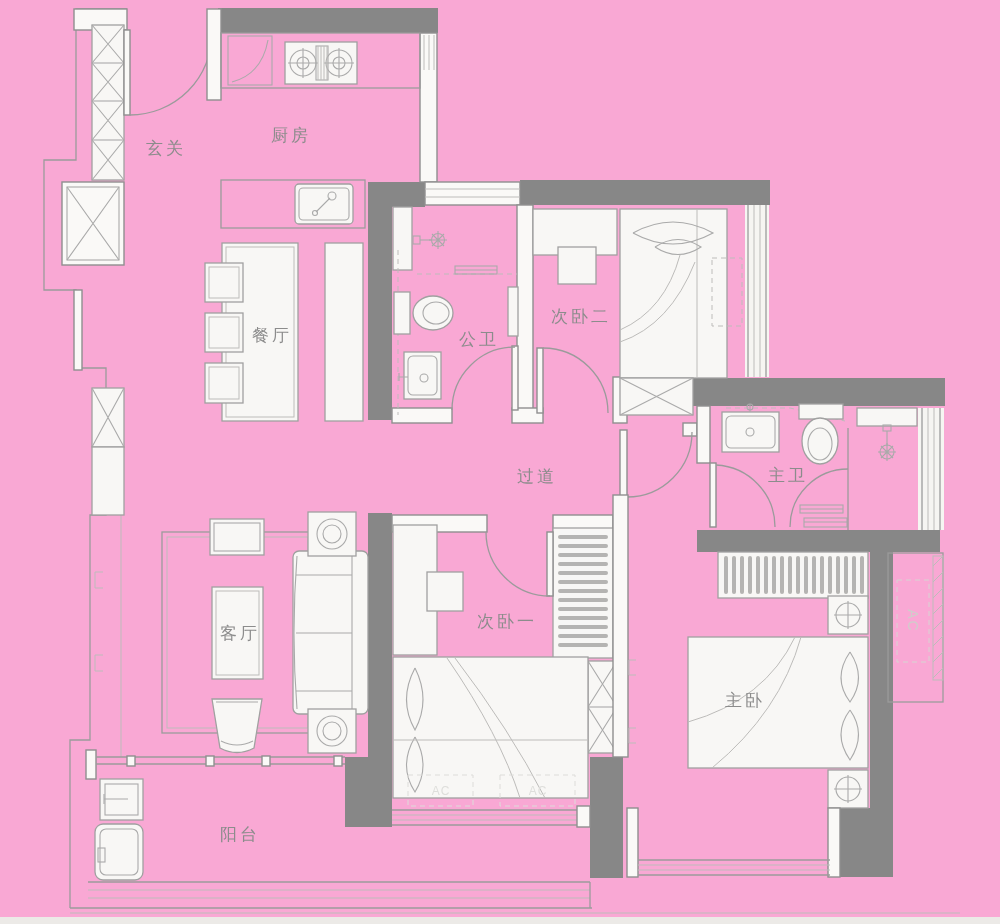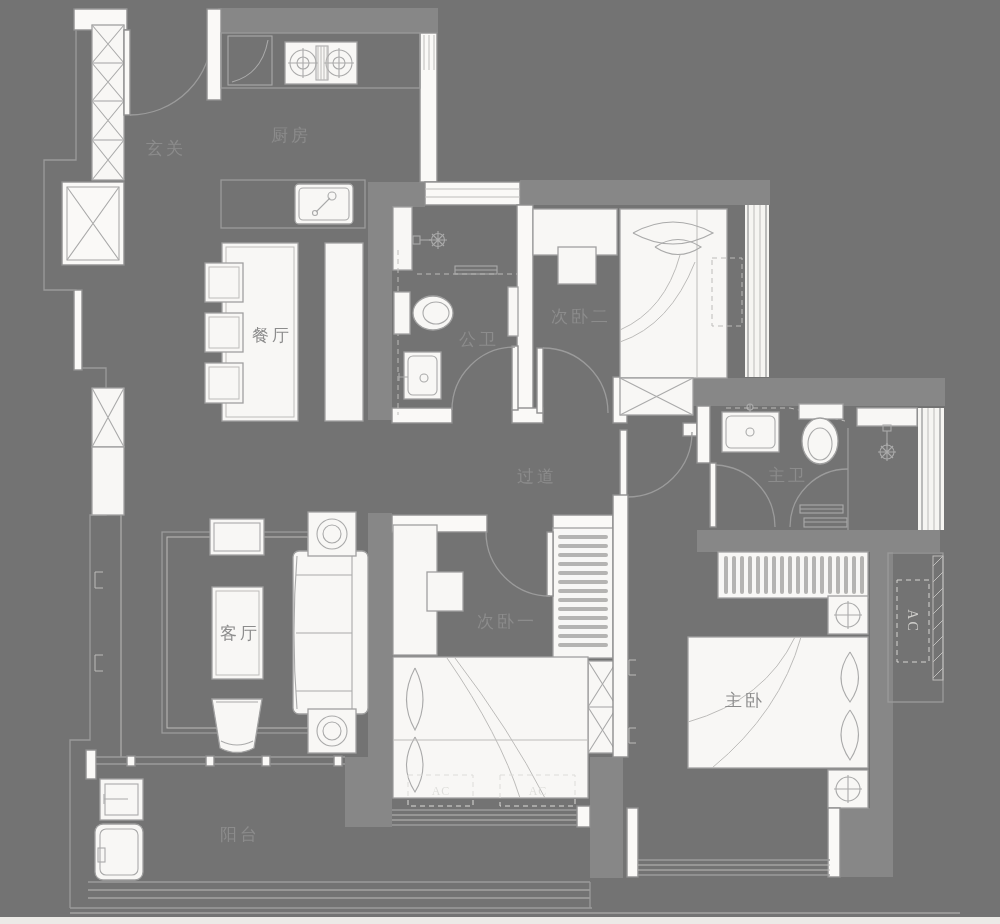--- a/index.html
+++ b/index.html
@@ -1,17 +1,17 @@
 <!DOCTYPE html>
 <html><head>
 <meta charset="utf-8">
 <style>
   html,body{margin:0;padding:0;background:#f6f5f2;}
-  .stage{position:relative;width:1000px;height:924px;background:#737373;overflow:hidden;
-         font-family:Liberation Serif, serif;}
+  .stage{position:relative;width:1000px;height:924px;background:#f9a8d4;overflow:hidden;
+         font-family:Liberation Sans, sans-serif;}
   svg{display:block}
   .wall{fill:#878787;stroke:none}
   .tw{fill:#faf9f7;stroke:#8f8f8f;stroke-width:1.4}
   .ln{fill:none;stroke:#9b9b9b;stroke-width:1.3}
   .lnl{fill:none;stroke:#bdbcba;stroke-width:1}
   .furn{fill:#f8f7f5;stroke:#a0a0a0;stroke-width:1.3}
   .furnl{fill:none;stroke:#aaaaaa;stroke-width:1.1}
   .dash{stroke-dasharray:5 4}
   .slat{stroke:#b5b4b2;stroke-width:4;stroke-linecap:round}
   .lbl{font-size:17px;fill:#8c8c8c;letter-spacing:3px;text-anchor:middle}

